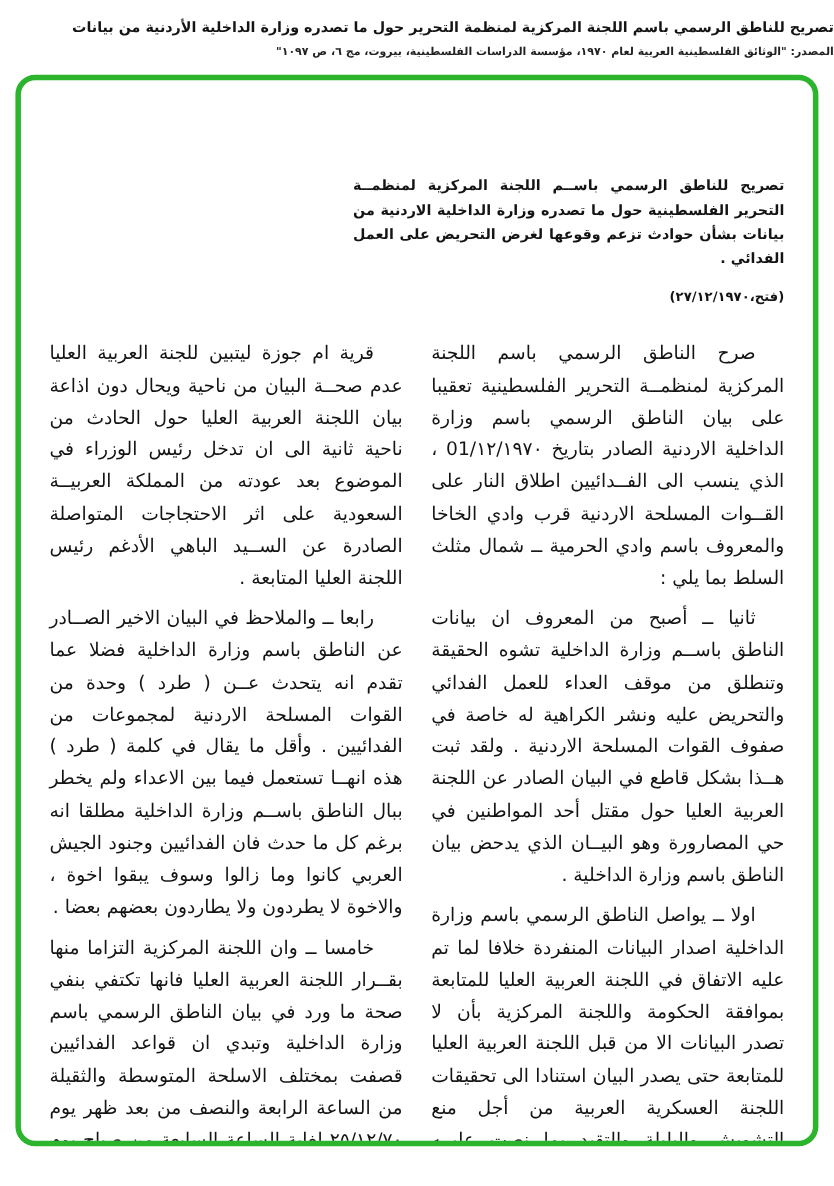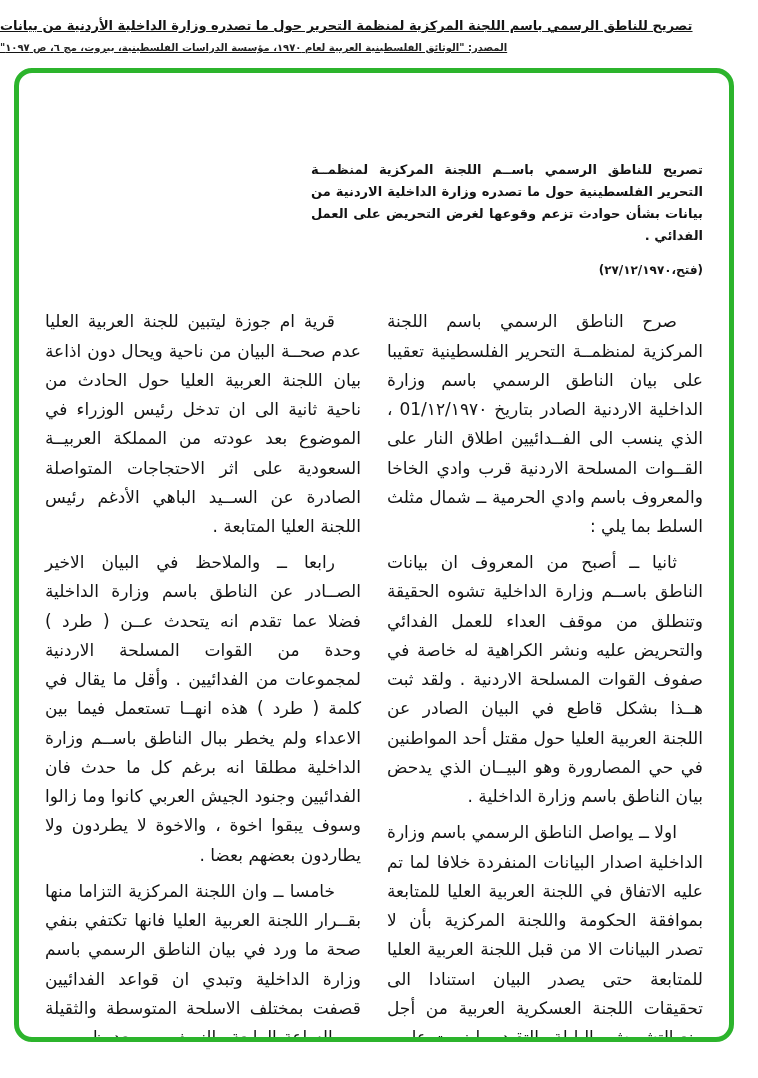--- a/index.html
+++ b/index.html
@@ -2,26 +2,26 @@
 <html lang="ar"><head>
 <meta charset="utf-8">
 <style>
   * { margin:0; padding:0; box-sizing:border-box; }
   html,body { width:758px; height:1078px; background:#ffffff; }
   body {
     font-family:"DejaVu Sans", sans-serif;
     color:#141414;
     overflow:hidden;
   }
-  .top-header { text-align:left; padding-top:18px; direction:rtl;text-decoration:underline; }
+  .top-header { text-align:right; padding-top:18px; direction:rtl; }
   .hdr-title { font-size:13px; font-weight:bold; letter-spacing:0; }
   .hdr-source { font-size:10px; font-weight:bold; margin-top:9px; color:#222; }
 
   .green-frame {
-    margin:15px 24px 0 14px;
+    margin:15px 14px 0 14px;
     height:974px;
     border:5px solid #2cb42c;
     border-radius:18px;
     background:#ffffff;
     overflow:hidden;
   }
   .doc {
     direction:rtl;
     padding:86px 26px 0 26px;
     height:100%;

